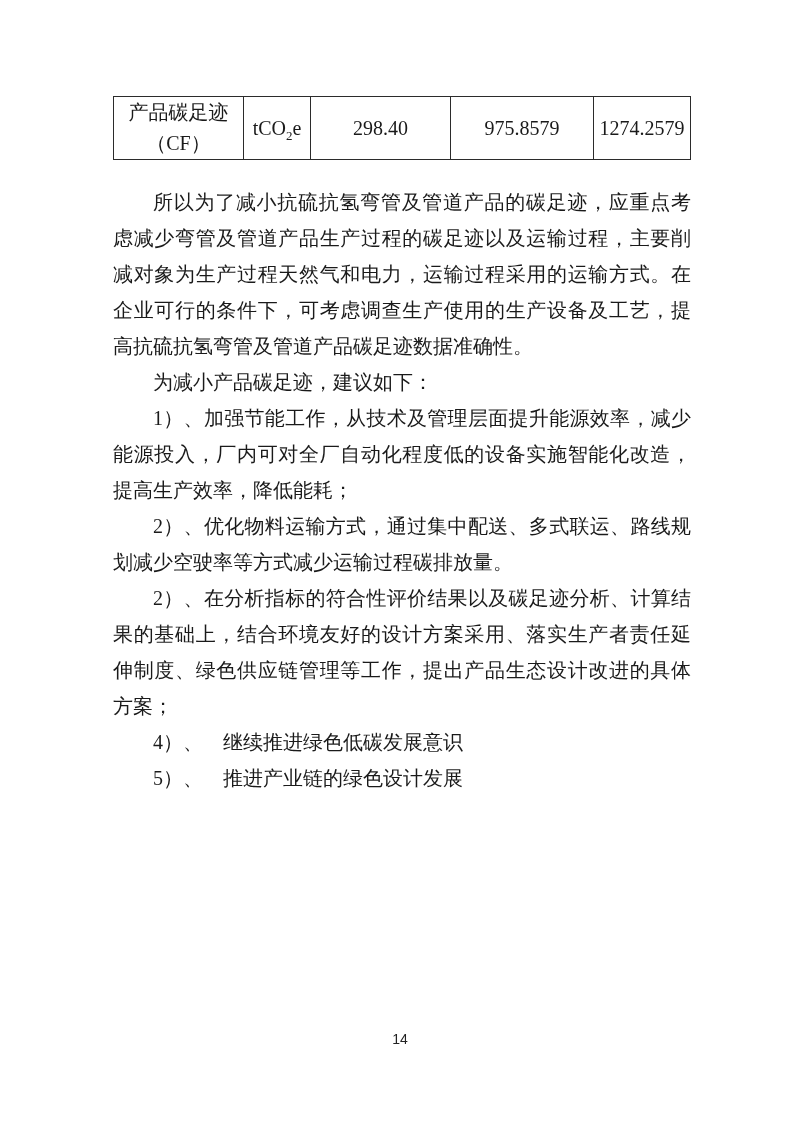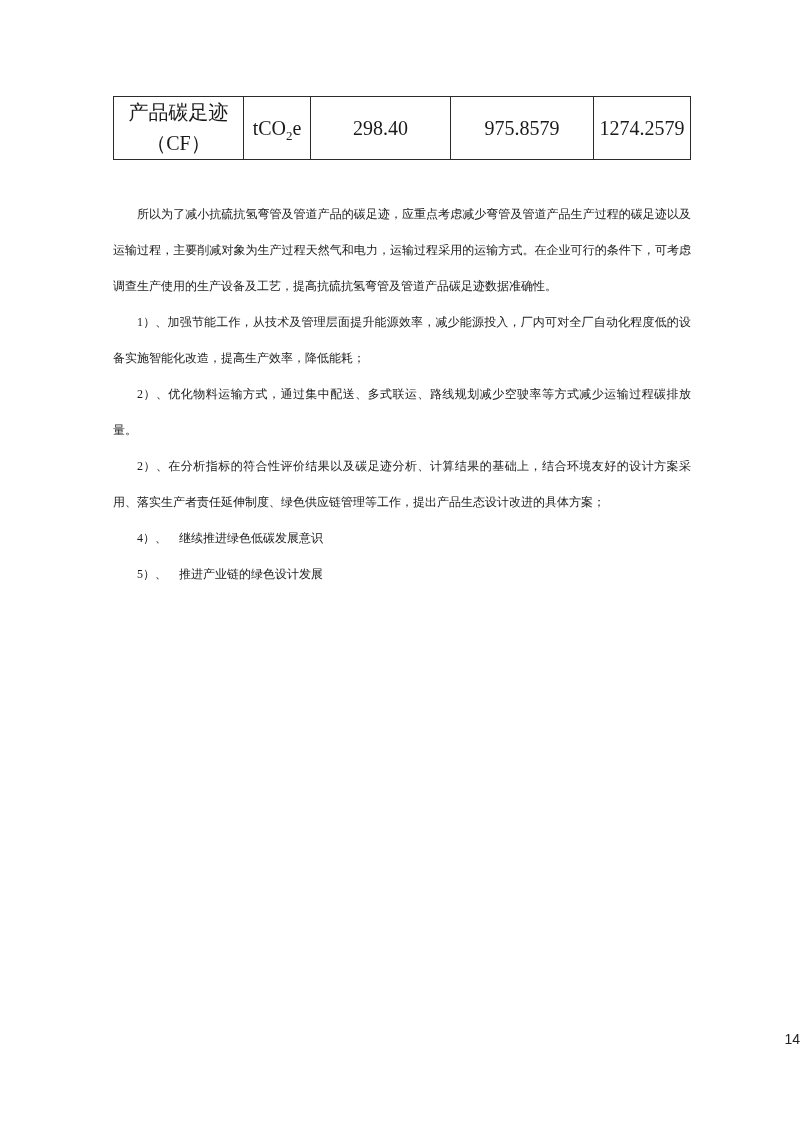--- a/index.html
+++ b/index.html
@@ -38,39 +38,39 @@
   .cf-table tr.r2 td { height: 30px; }
   .cf-table .label-cell div { line-height: 31px; }
   .cf-table sub {
     font-size: 13px;
     line-height: 0;
   }
   
   .body-text {
     position: absolute;
     left: 113px;
-    top: 196px;
+    top: 184px;
     width: 578px;
-    font-size: 12px;
+    font-size: 20px;
     line-height: 36px;
     text-align: justify;
     color: #1a1a1a;
   }
   .body-text p {
     margin: 0;
     padding: 0;
     text-indent: 2em;
   }
   
   .page-number {
     position: absolute;
     left: 0;
     top: 1031px;
     width: 800px;
-    text-align: right;
+    text-align: center;
     font-size: 14px;
     font-family: "Liberation Sans", "DejaVu Sans", sans-serif;
     color: #222222;
   }
 </style>
 </head>
 <body>
 
 <div class="page">
 
@@ -91,20 +91,21 @@
         <td><span>tCO</span><sub>2</sub><span>e</span></td>
         <td>298.40</td>
         <td>975.8579</td>
         <td>1274.2579</td>
       </tr>
     </tbody>
   </table>
 
   <div class="body-text">
     <p>所以为了减小抗硫抗氢弯管及管道产品的碳足迹，应重点考虑减少弯管及管道产品生产过程的碳足迹以及运输过程，主要削减对象为生产过程天然气和电力，运输过程采用的运输方式。在企业可行的条件下，可考虑调查生产使用的生产设备及工艺，提高抗硫抗氢弯管及管道产品碳足迹数据准确性。</p>
+    <p>为减小产品碳足迹，建议如下：</p>
     <p>1）、加强节能工作，从技术及管理层面提升能源效率，减少能源投入，厂内可对全厂自动化程度低的设备实施智能化改造，提高生产效率，降低能耗；</p>
     <p>2）、优化物料运输方式，通过集中配送、多式联运、路线规划减少空驶率等方式减少运输过程碳排放量。</p>
     <p>2）、在分析指标的符合性评价结果以及碳足迹分析、计算结果的基础上，结合环境友好的设计方案采用、落实生产者责任延伸制度、绿色供应链管理等工作，提出产品生态设计改进的具体方案；</p>
     <p>4）、　继续推进绿色低碳发展意识</p>
     <p>5）、　推进产业链的绿色设计发展</p>
   </div>
 
   <div class="page-number">14</div>
 
 </div>

